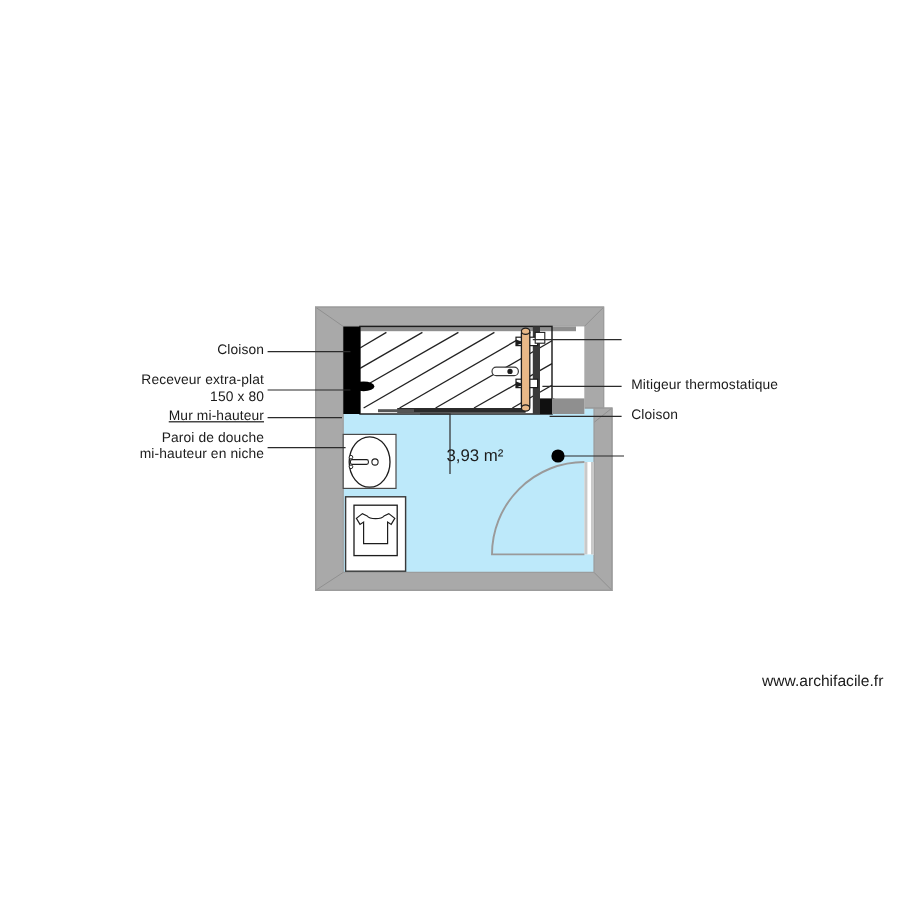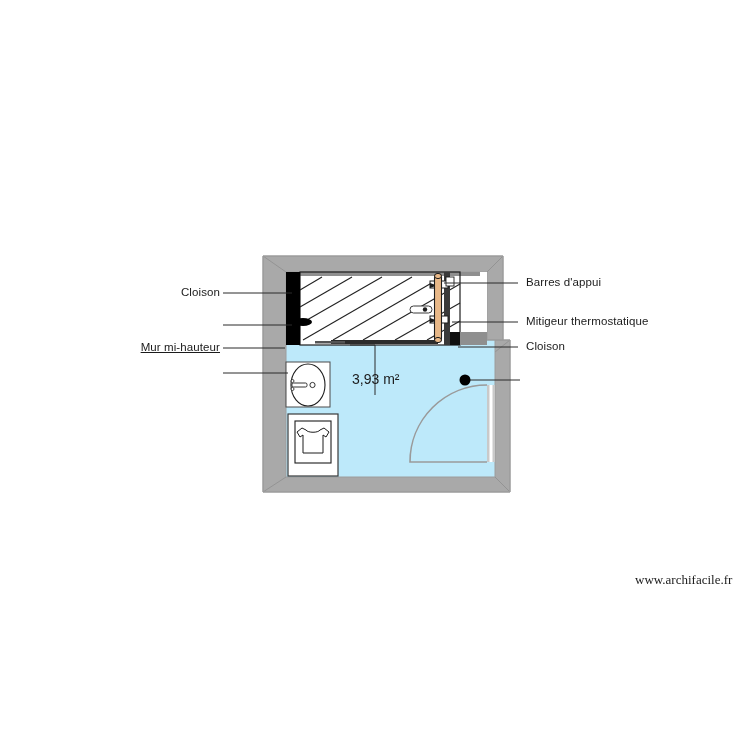--- a/index.html
+++ b/index.html
@@ -35,20 +35,21 @@
     white-space: pre-line;
     letter-spacing: 0.1px;
   }
   .anno.right { text-align: left; }
   .anno.left  { text-align: right; }
   .area-label {
     position: absolute;
     font-size: 14px;
     color: #1b1b1b;
     white-space: nowrap;
+    margin-left: 20px;
   }
   .footer {
     position: absolute;
     font-size: 13px;
     color: #1b1b1b;
     white-space: nowrap;
   }
 </style>
 </head>
 <body>
@@ -173,28 +174,31 @@
     </g>
 
     <g fill="#000000">
       <circle cx="465" cy="380" r="5.5"></circle>
     </g>
 
   </svg>
 
   <div class="anno left" style="left:60px; top:286px; width:160px;">Cloison</div>
 
+  <div class="anno left" style="left:60px; top:311px; width:160px;">Receveur extra-plat
+150 x 80</div>
 
   <div class="anno left" style="left:60px; top:341px; width:160px;text-decoration:underline;">Mur mi-hauteur</div>
 
-
-  <div class="anno right" style="left:526px; top:276px; width:200px;">Barres d'appui</div>
+  <div class="anno left" style="left:40px; top:359px; width:180px;">Paroi de douche
+mi-hauteur en niche</div>
+
 
   <div class="anno right" style="left:526px; top:315px; width:210px;">Mitigeur thermostatique</div>
 
   <div class="anno right" style="left:526px; top:340px; width:180px;">Cloison</div>
 
 
   <div class="area-label" style="left:352px; top:371px;">3,93 m²</div>
 
-  <div class="footer" style="left:635px; top:572px;font-family:Liberation Serif, serif;">www.archifacile.fr</div>
+  <div class="footer" style="left:635px; top:560px;">www.archifacile.fr</div>
 
 </div>
 
 </body></html>

